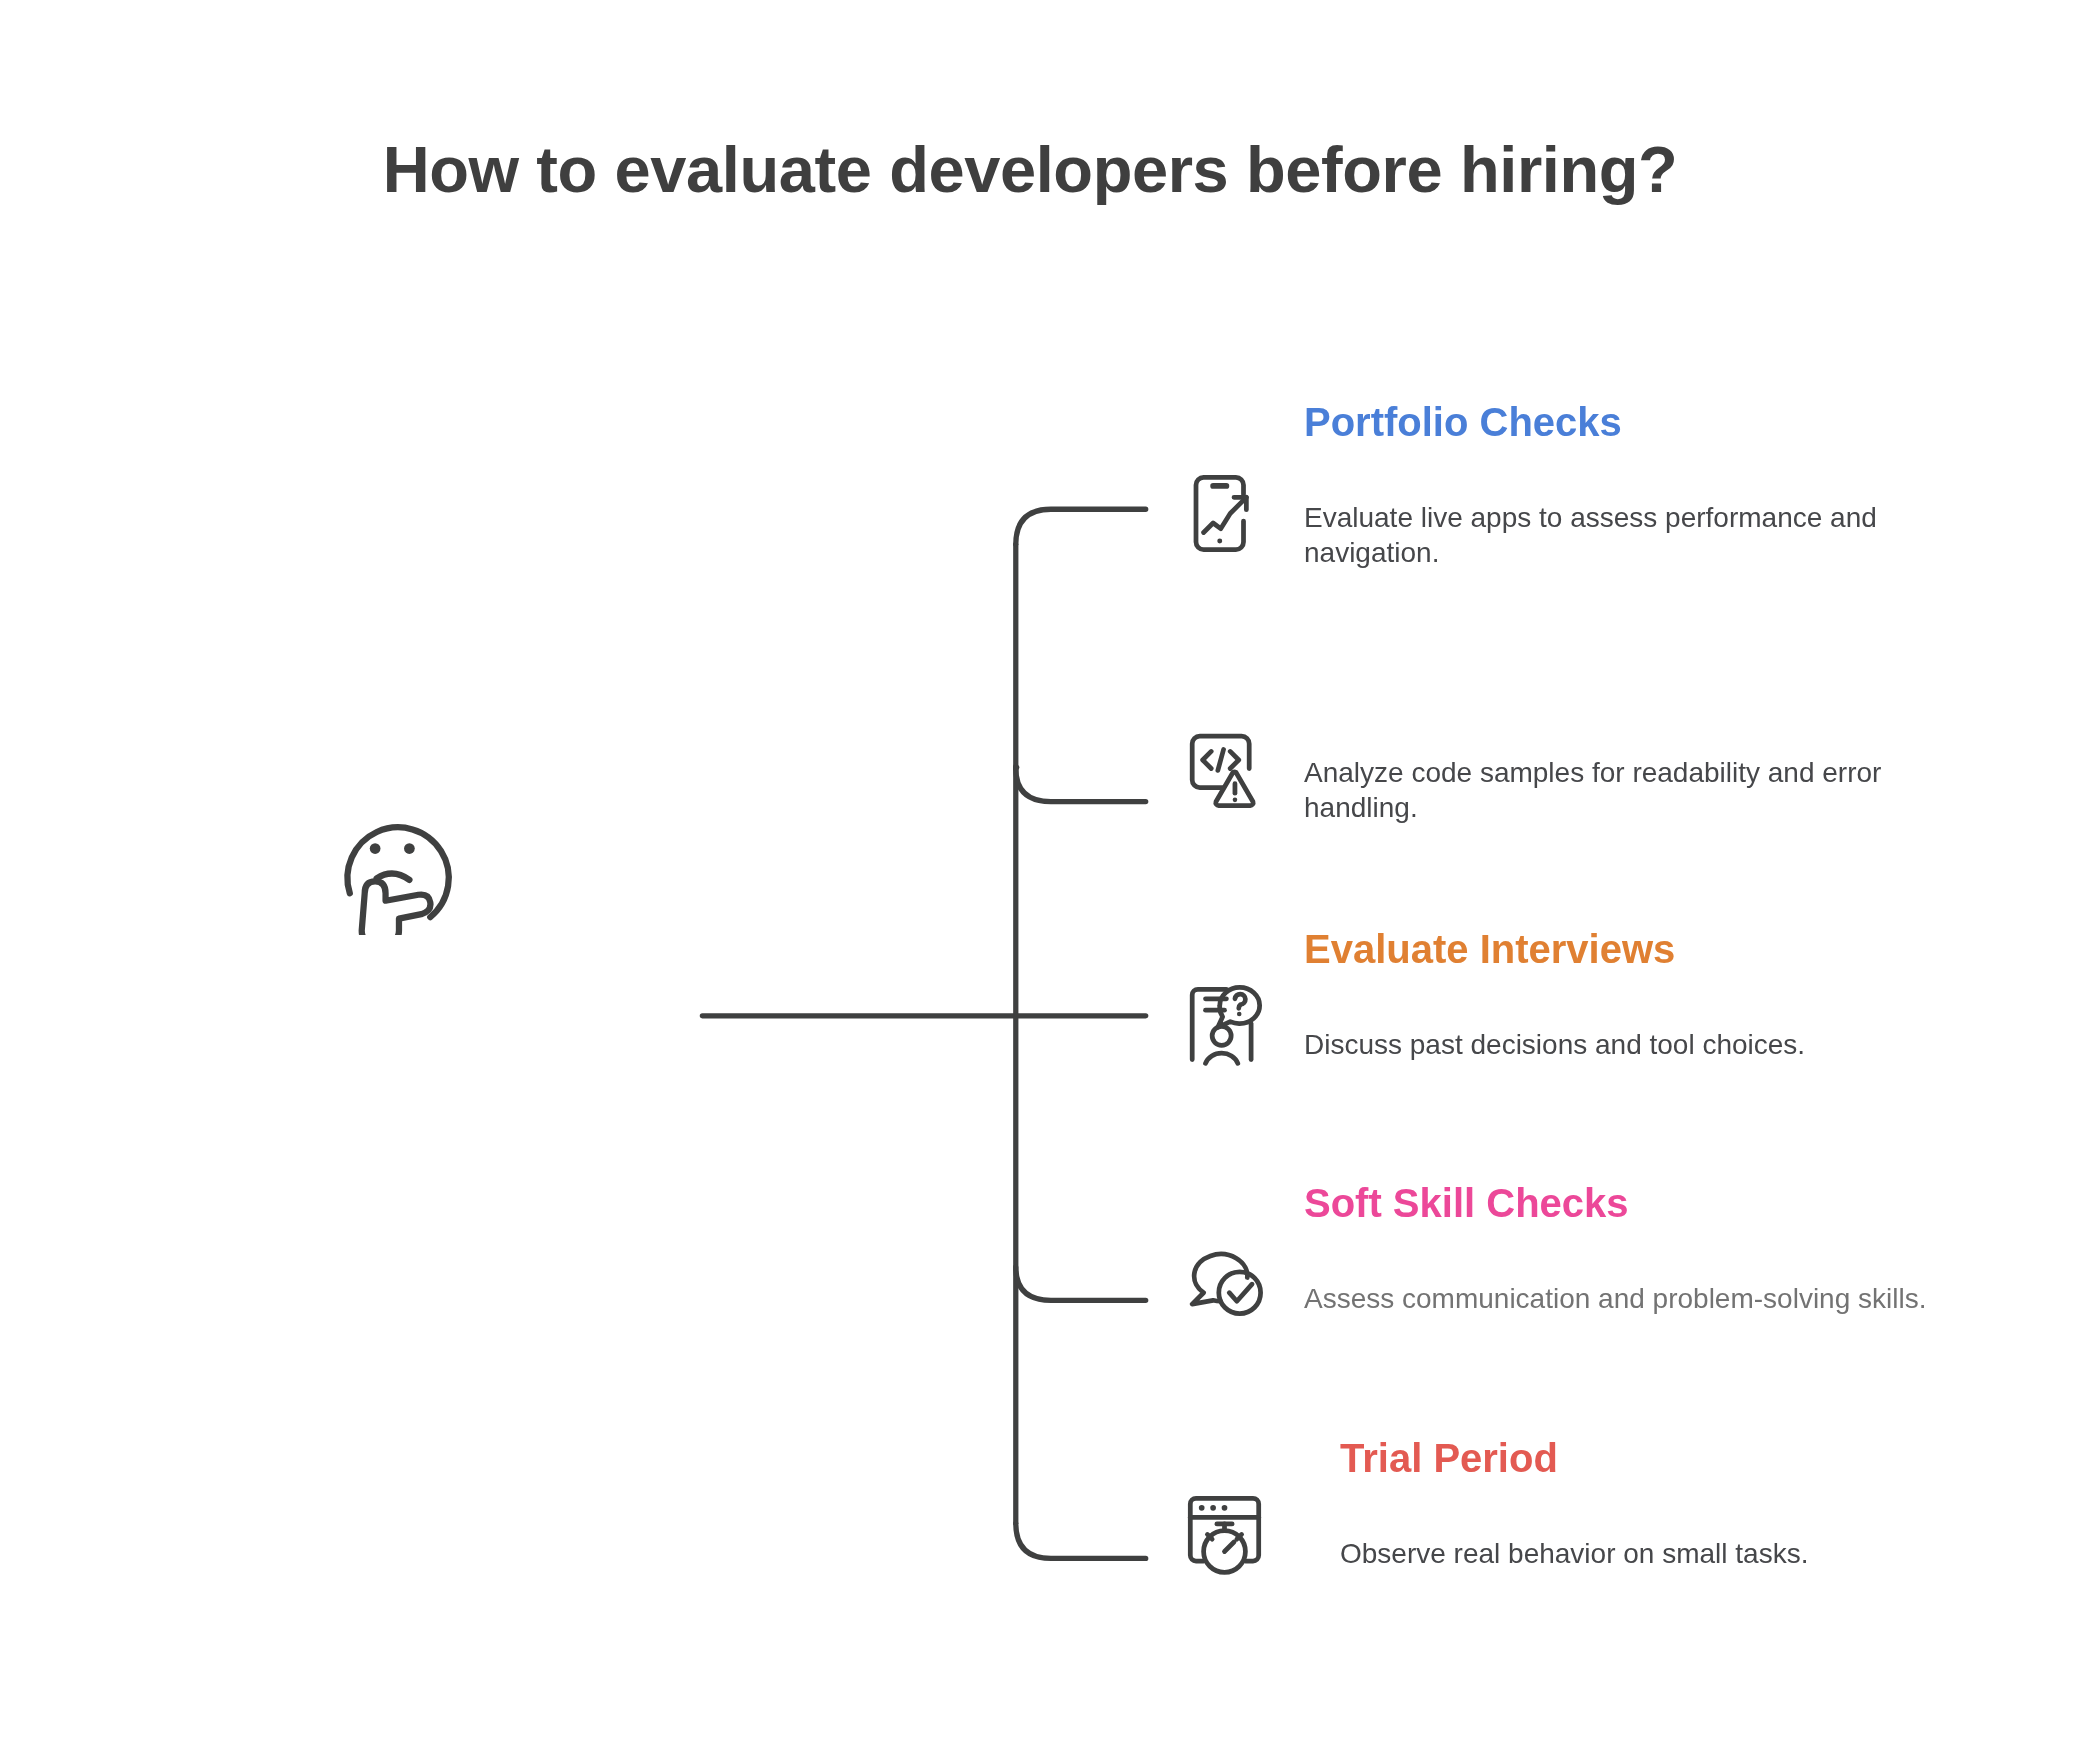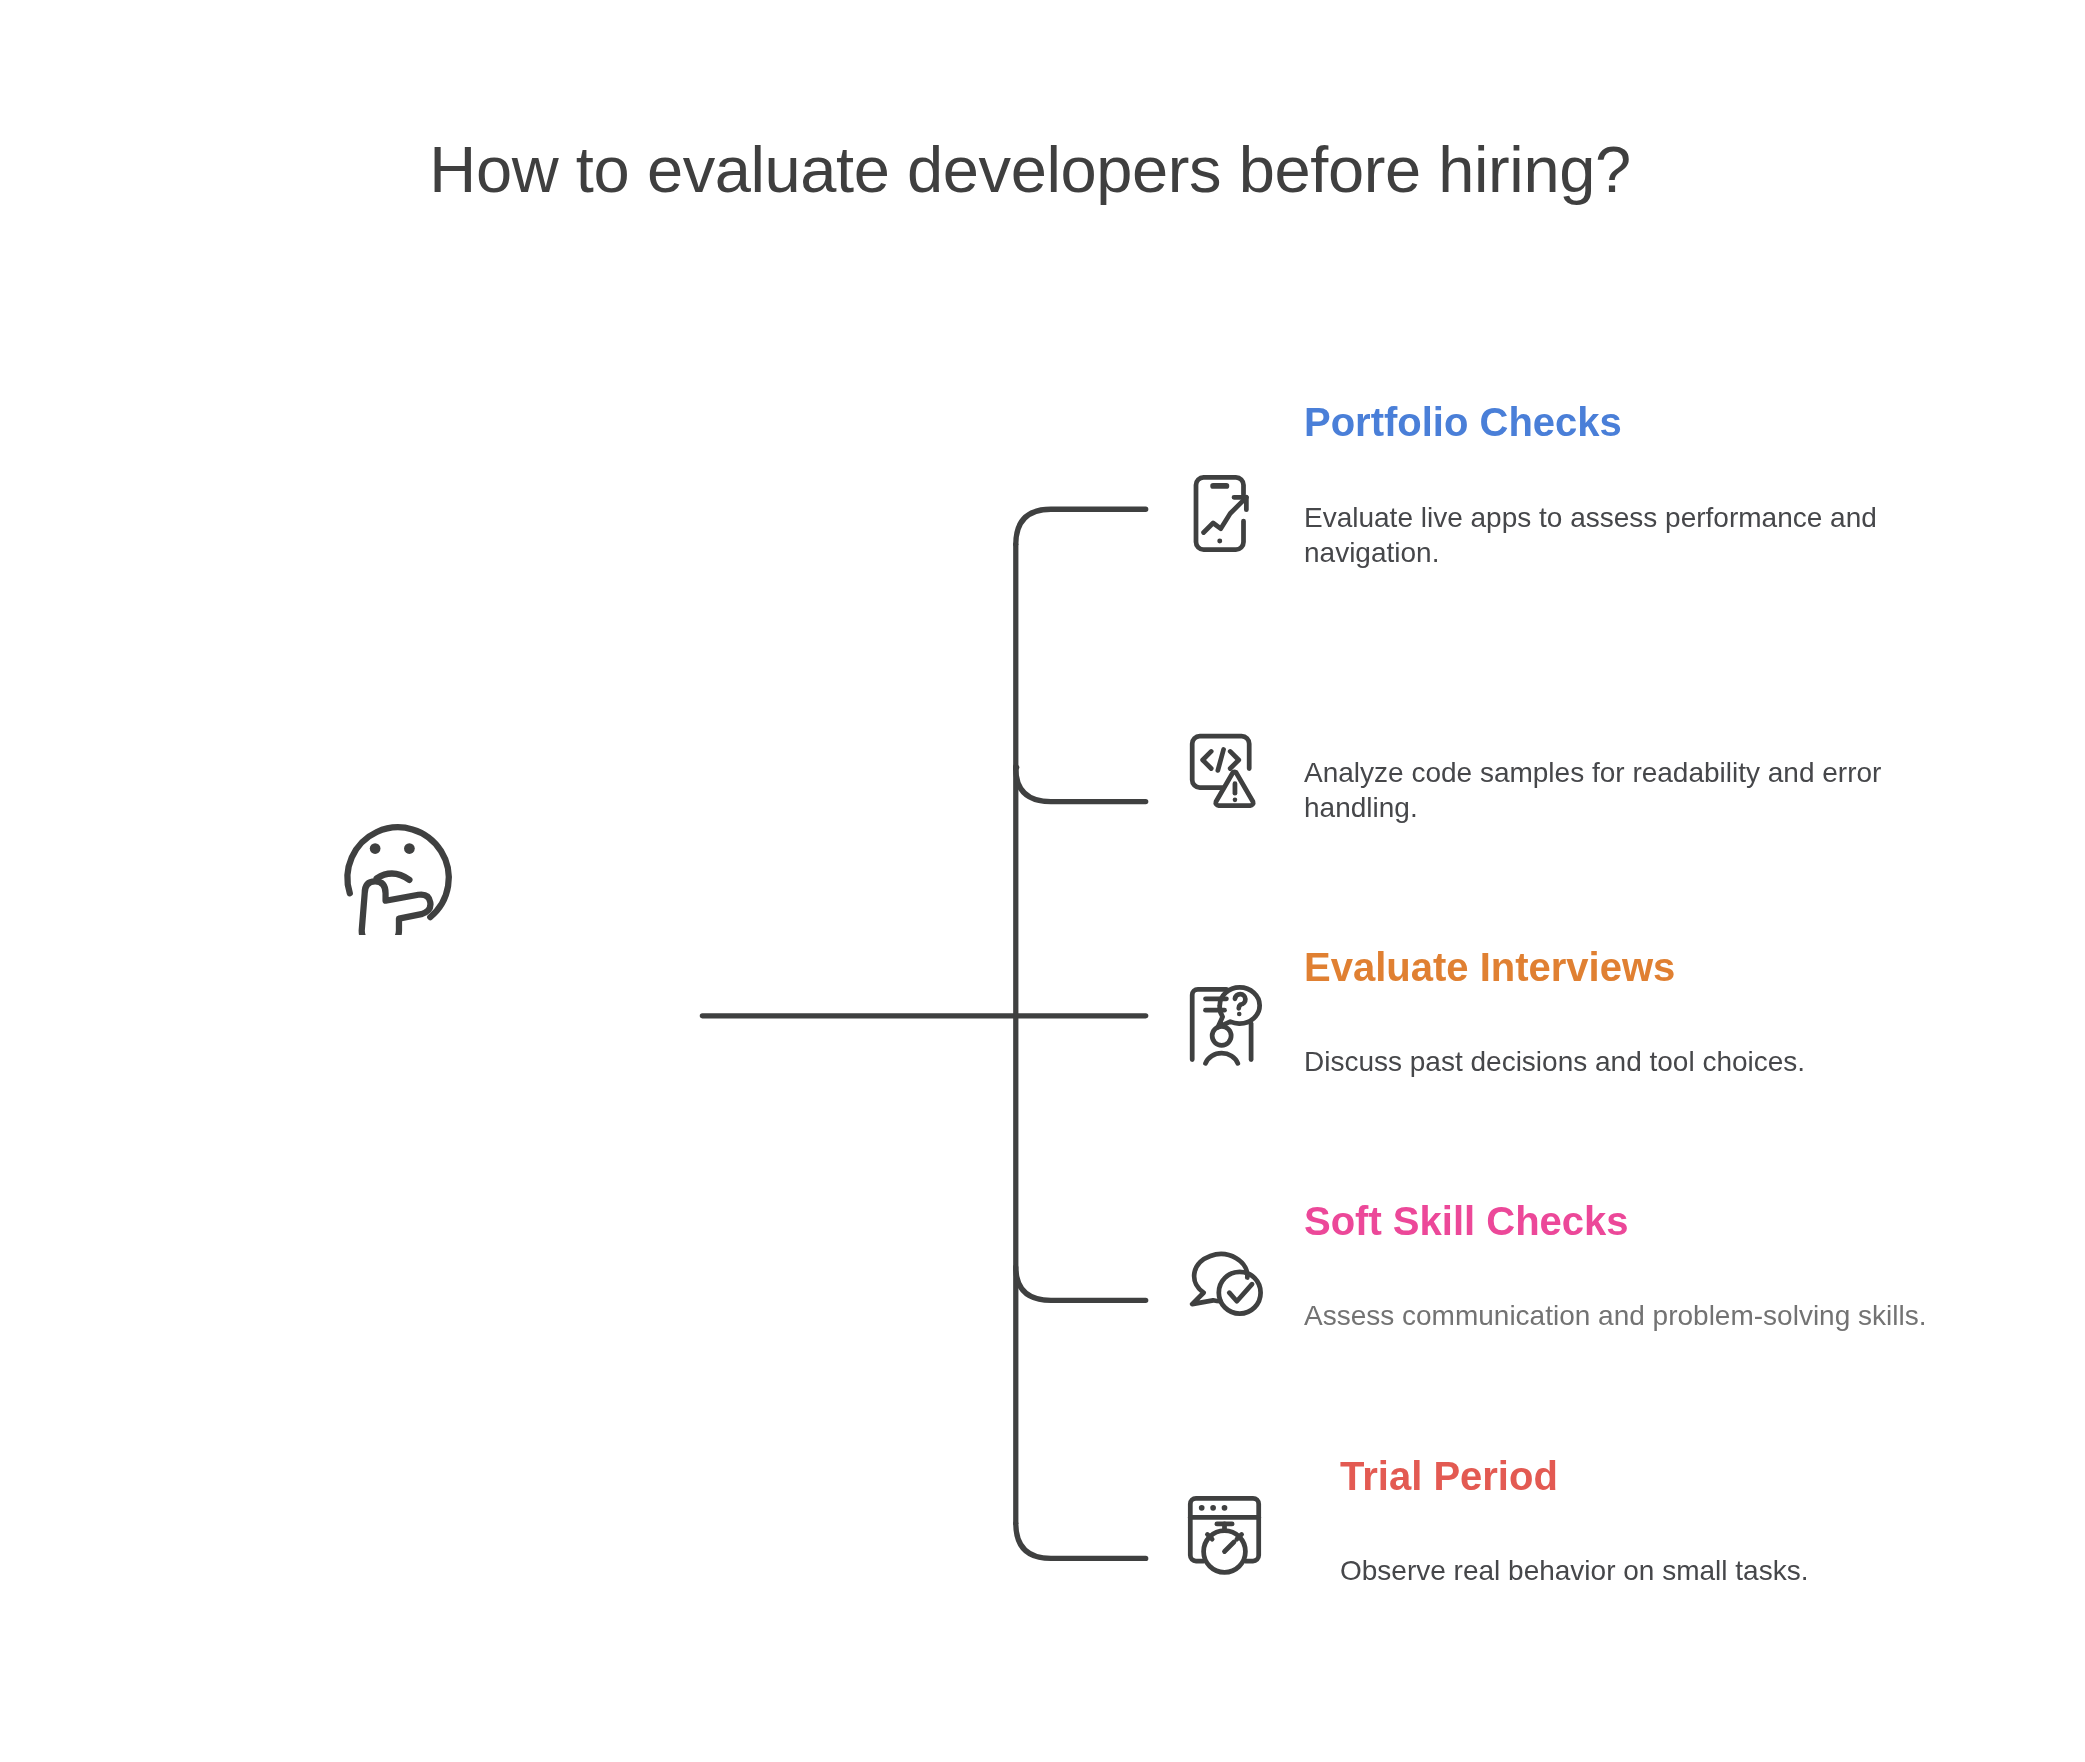--- a/index.html
+++ b/index.html
@@ -20,21 +20,21 @@
   }
 
   
   #page-title {
     position: absolute;
     left: 0;
     top: 132px;
     width: 2060px;
     text-align: center;
     font-size: 65px;
-    font-weight: normal;
+    font-weight: bold;
     color: #3f3f3f;
     letter-spacing: -0.4px;
   }
 
   
   #thinking-face {
     position: absolute;
     left: 320px;
     top: 786px;
     width: 149px;
@@ -48,21 +48,21 @@
     top: 0;
     width: 2086px;
     height: 1763px;
     pointer-events: none;
   }
 
   
   .branch {
     position: absolute;
     display: flex;
-    align-items: flex-end;
+    align-items: center;
   }
 
   .branch-icon {
     width: 114px;
     height: 114px;
     flex: 0 0 114px;
     display: flex;
     align-items: center;
     justify-content: center;
   }

